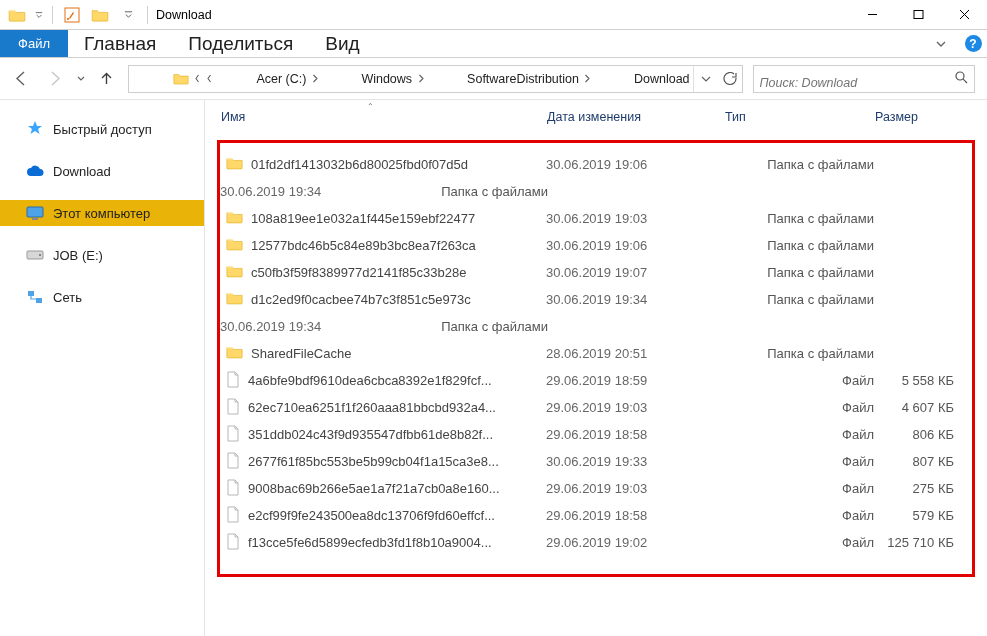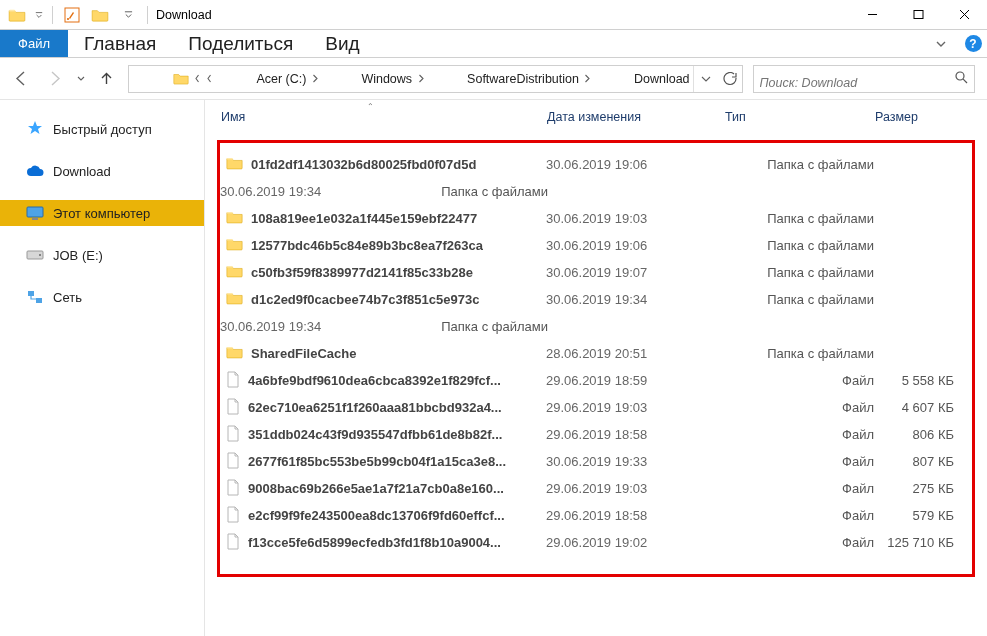--- a/index.html
+++ b/index.html
@@ -54,21 +54,21 @@
   .main { flex: 1 1 auto; position: relative; }
   .cols-hdr { height: 38px; display: flex; align-items: flex-start; padding: 10px 6px 0 16px; font-size: 12.5px; color: #1e3c6b; }
   .col-name { width: 326px; position: relative; }
   .col-name .sort-ind { position: absolute; top: -8px; left: 146px; color: #707070; font-size: 8px; }
   .col-date { width: 178px; }
   .col-type { width: 150px; }
   .col-size { width: 84px; text-align: left; }
 
   .file-area { border: 3px solid #e30000; margin: 2px 12px 8px 12px; padding: 8px 2px 18px 0; }
   .row { height: 27px; display: flex; align-items: center; font-size: 13px; color: #444; }
-  .row .c-name { width: 326px; display: flex; align-items: center; gap: 8px; padding-left: 6px; overflow: hidden; white-space: nowrap; font-weight: bold; }
+  .row .c-name { width: 326px; display: flex; align-items: center; gap: 8px; padding-left: 6px; overflow: hidden; white-space: nowrap; }
   .row .c-name .txt { overflow: hidden; text-overflow: ellipsis; }
   .row .c-date { width: 178px; color: #666; }
   .row .c-type { width: 150px; color: #555; text-align: right; }
   .row .c-size { width: 84px; text-align: right; color: #555; padding-right: 4px; }
 
   .ico-folder { width: 17px; height: 14px; }
   .ico-file { width: 14px; height: 17px; }
 
   
 </style>

